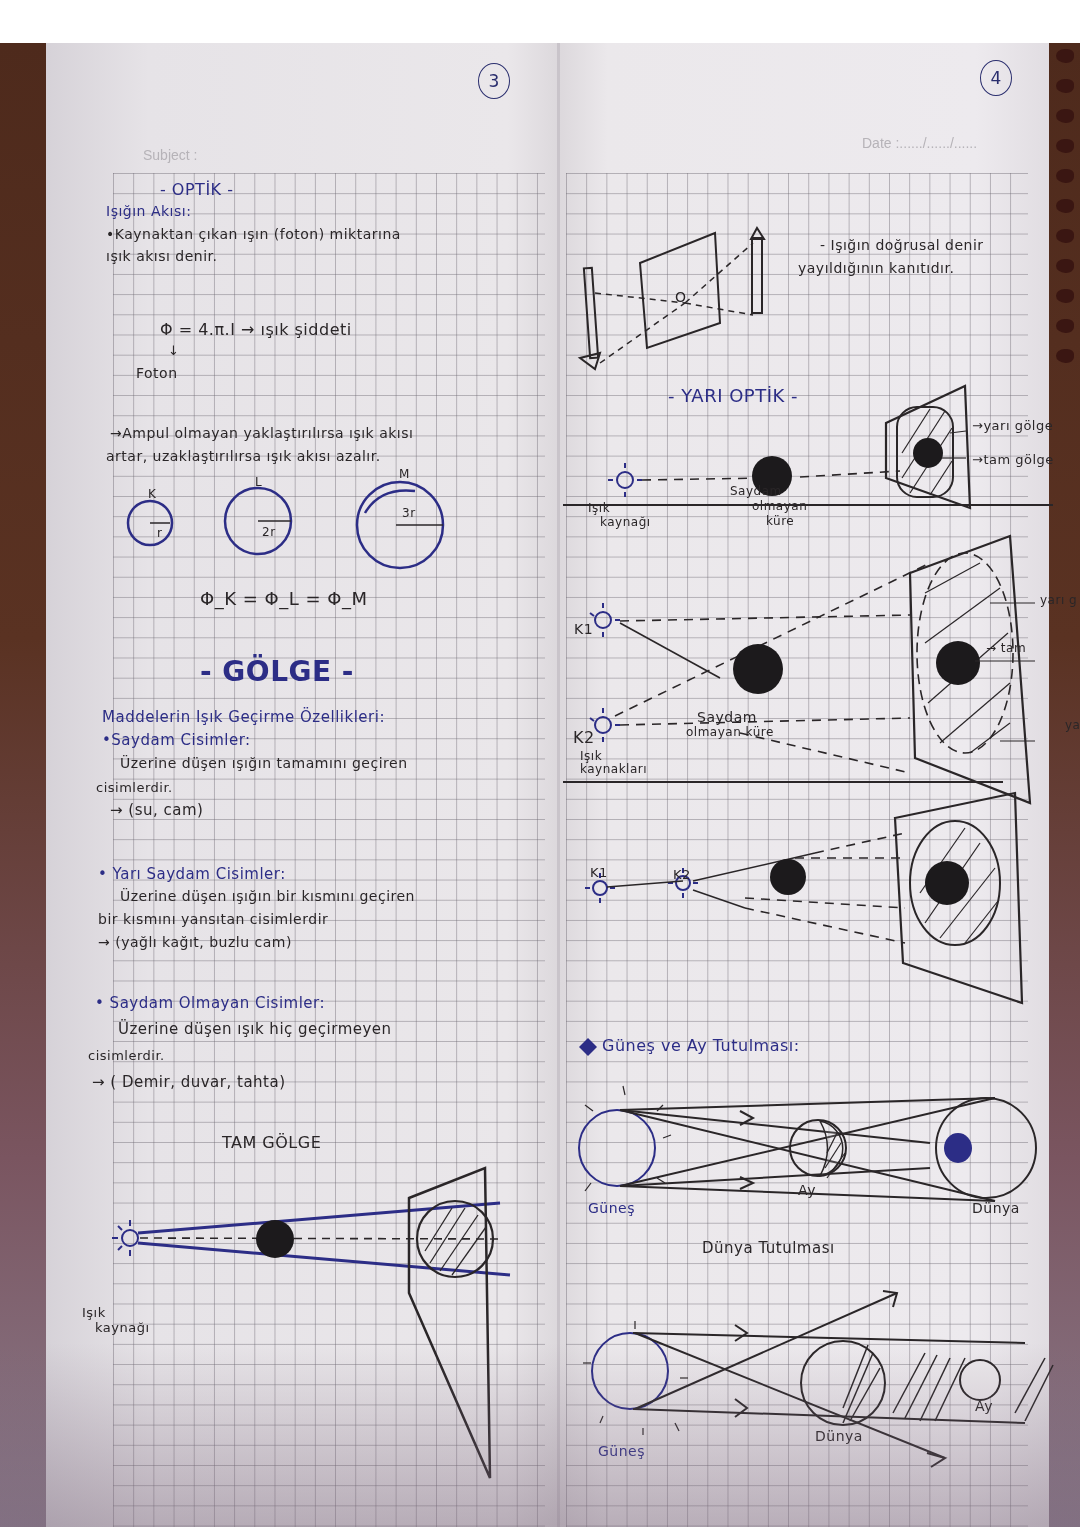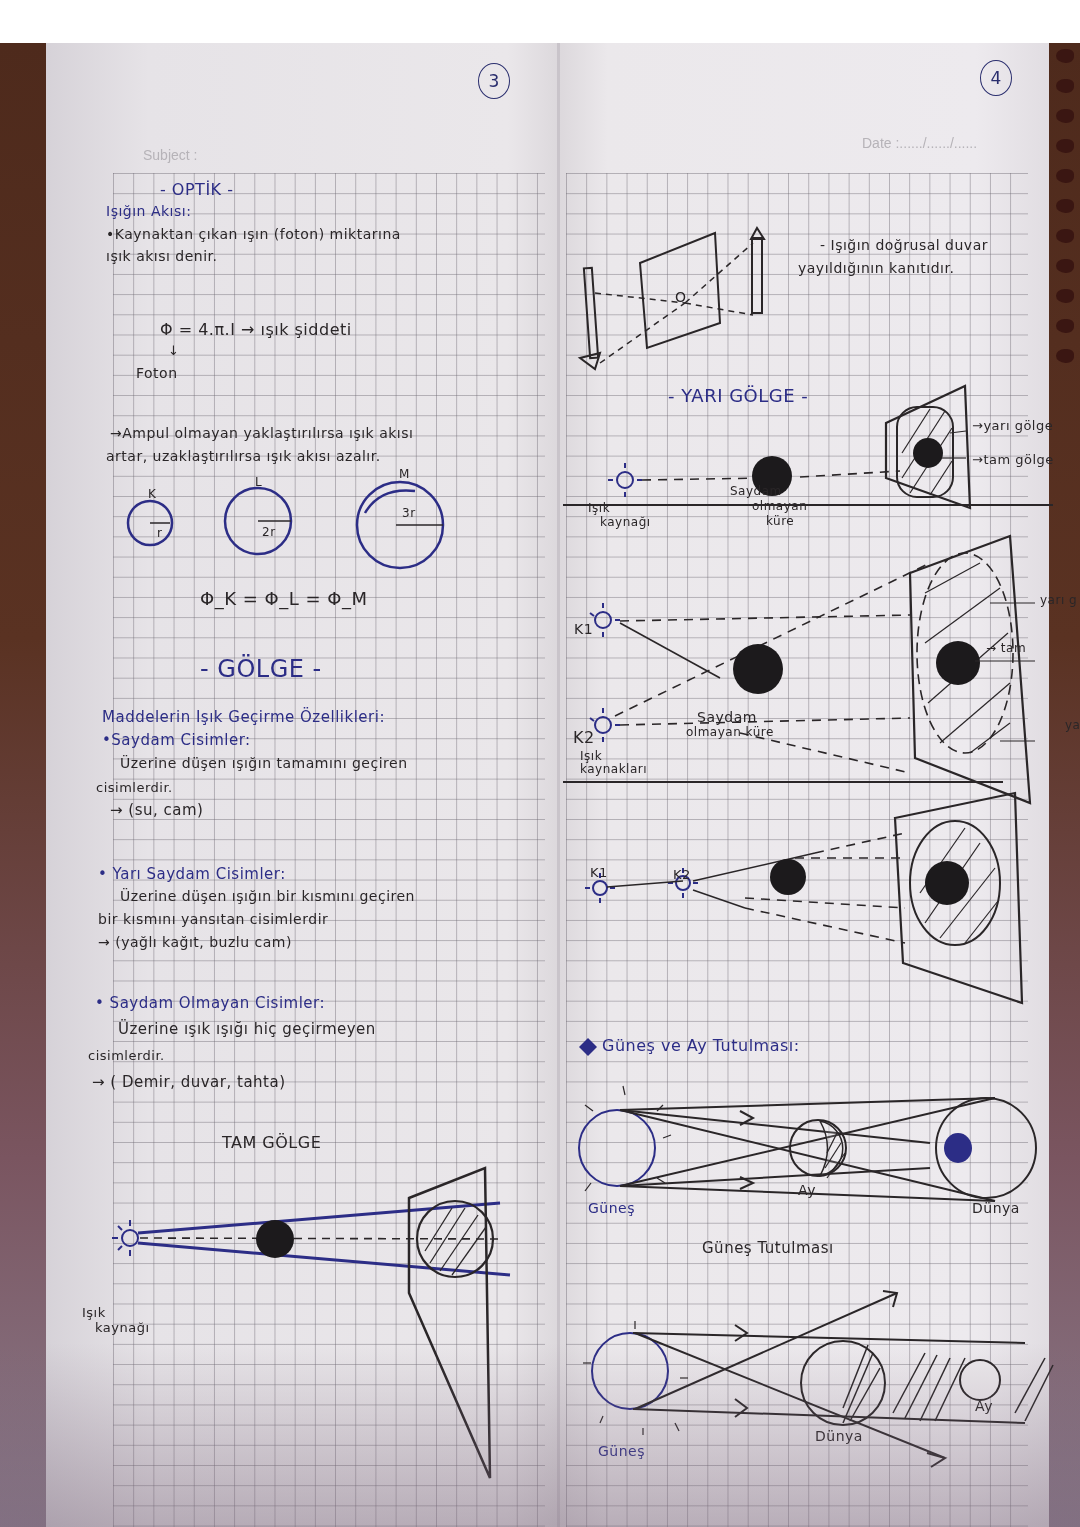--- a/index.html
+++ b/index.html
@@ -37,21 +37,21 @@
   .ring { position: absolute; left: 4px; width: 18px; height: 14px; border-radius: 50% 40% 45% 55%; background: #3a1612; }
   .hdr-label { position: absolute; color: #b6b3b8; font-family: "Liberation Sans", sans-serif; font-size: 14px; }
   .page-num {
     position: absolute; width: 30px; height: 34px; border: 1.5px solid #2a2e6e; border-radius: 50%;
     color: #2a2e6e; font-family: "DejaVu Sans", sans-serif; font-size: 17px; text-align: center; line-height: 34px;
   }
   .hw { position: absolute; white-space: nowrap; font-family: "DejaVu Sans", sans-serif; letter-spacing: 0.5px; }
   .blue { color: #2c2d86; }
   .black { color: #2a2628; }
   .f12 { font-size: 12px; } .f13 { font-size: 13px; } .f14 { font-size: 14px; } .f15 { font-size: 15px; }
-  .f16 { font-size: 16px; } .f18 { font-size: 18px; } .f20 { font-size: 24px; }
+  .f16 { font-size: 16px; } .f18 { font-size: 18px; } .f20 { font-size: 28px; font-weight: bold; }
   svg.fig { position: absolute; overflow: visible; }
   .hr-line { position:absolute; height:2px; background:#2a2628; }
 </style>
 </head>
 <body>
 
 <div class="photo">
   <div class="page left"></div>
   <div class="page right"></div>
   <div class="fold"></div>
@@ -113,21 +113,21 @@
   <div class="hw black f14" style="left:120px;top:712px">Üzerine düşen ışığın tamamını geçiren</div>
   <div class="hw black f13" style="left:96px;top:737px">cisimlerdir.</div>
   <div class="hw black f15" style="left:110px;top:758px">→ (su, cam)</div>
 
   <div class="hw blue f15" style="left:98px;top:822px">• Yarı Saydam Cisimler:</div>
   <div class="hw black f14" style="left:120px;top:845px">Üzerine düşen ışığın bir kısmını geçiren</div>
   <div class="hw black f14" style="left:98px;top:868px">bir kısmını yansıtan cisimlerdir</div>
   <div class="hw black f14" style="left:98px;top:891px">→ (yağlı kağıt, buzlu cam)</div>
 
   <div class="hw blue f15" style="left:95px;top:951px">• Saydam Olmayan Cisimler:</div>
-  <div class="hw black f15" style="left:118px;top:977px">Üzerine ışık ışığı hiç geçirmeyen</div>
+  <div class="hw black f15" style="left:118px;top:977px">Üzerine düşen ışık hiç geçirmeyen</div>
   <div class="hw black f13" style="left:88px;top:1005px">cisimlerdir.</div>
   <div class="hw black f15" style="left:92px;top:1030px">→ ( Demir, duvar, tahta)</div>
 
   <div class="hw black f16" style="left:222px;top:1090px">TAM GÖLGE</div>
 
   <svg class="fig" style="left:80px;top:1120px" width="460" height="320">
     <g stroke="#2c2d86" stroke-width="2">
       <circle cx="50" cy="75" r="8" fill="none"></circle>
       <line x1="50" y1="57" x2="50" y2="63"></line>
         <line x1="50" y1="87" x2="50" y2="93"></line>
@@ -158,24 +158,24 @@
     <rect x="177" y="15" width="10" height="75" fill="none" stroke="#2a2628" stroke-width="2"></rect>
     <path d="M176,16 L182,5 L189,16 Z" fill="none" stroke="#2a2628" stroke-width="2"></path>
     <g stroke="#2a2628" stroke-width="1.5" stroke-dasharray="6,5" fill="none">
       <line x1="20" y1="70" x2="110" y2="80"></line>
         <line x1="25" y1="140" x2="110" y2="80"></line>
       <line x1="110" y1="80" x2="178" y2="20"></line>
         <line x1="110" y1="80" x2="178" y2="92"></line>
     </g>
   </svg>
   <div class="hw black f14" style="left:675px;top:246px">O</div>
-  <div class="hw black f14" style="left:820px;top:194px">- Işığın doğrusal duvar</div>
+  <div class="hw black f14" style="left:820px;top:194px">- Işığın doğrusal denir</div>
   <div class="hw black f14" style="left:798px;top:217px">yayıldığının kanıtıdır.</div>
 
-  <div class="hw blue f18" style="left:668px;top:342px">- YARI GÖLGE -</div>
+  <div class="hw blue f18" style="left:668px;top:342px">- YARI OPTİK -</div>
   <svg class="fig" style="left:590px;top:340px" width="400" height="160">
     <g stroke="#2c2d86" stroke-width="2">
       <circle cx="35" cy="97" r="8" fill="none"></circle>
       <line x1="35" y1="80" x2="35" y2="85"></line>
         <line x1="35" y1="109" x2="35" y2="114"></line>
       <line x1="18" y1="97" x2="23" y2="97"></line>
         <line x1="47" y1="97" x2="52" y2="97"></line>
     </g>
     <line x1="52" y1="97" x2="175" y2="95" stroke="#2a2628" stroke-width="1.6" stroke-dasharray="9,7"></line>
     <line x1="210" y1="94" x2="310" y2="88" stroke="#2a2628" stroke-width="1.6" stroke-dasharray="9,7"></line>
@@ -320,21 +320,21 @@
       <line x1="250" y1="85" x2="266" y2="60"></line>
         <line x1="252" y1="95" x2="270" y2="70"></line>
         <line x1="252" y1="70" x2="262" y2="50"></line>
     </g>
     <circle cx="411" cy="65" r="50" fill="none" stroke="#2a2628" stroke-width="2"></circle>
     <ellipse cx="383" cy="65" rx="14" ry="15" fill="#2c2d86"></ellipse>
   </svg>
   <div class="hw blue f14" style="left:588px;top:1157px">Güneş</div>
   <div class="hw black f14" style="left:798px;top:1139px">Ay</div>
   <div class="hw black f14" style="left:972px;top:1157px">Dünya</div>
-  <div class="hw black f15" style="left:702px;top:1196px">Güneş Tutulması</div>
+  <div class="hw black f15" style="left:702px;top:1196px">Dünya Tutulması</div>
 
   <svg class="fig" style="left:575px;top:1240px" width="480" height="200">
     <circle cx="55" cy="88" r="38" fill="none" stroke="#2c2d86" stroke-width="2"></circle>
     <g stroke="#2a2628" stroke-width="1.2">
       <line x1="8" y1="80" x2="16" y2="80"></line>
         <line x1="105" y1="95" x2="113" y2="95"></line>
       <line x1="60" y1="38" x2="60" y2="46"></line>
         <line x1="25" y1="140" x2="28" y2="133"></line>
       <line x1="68" y1="145" x2="68" y2="152"></line>
         <line x1="100" y1="140" x2="104" y2="148"></line>

